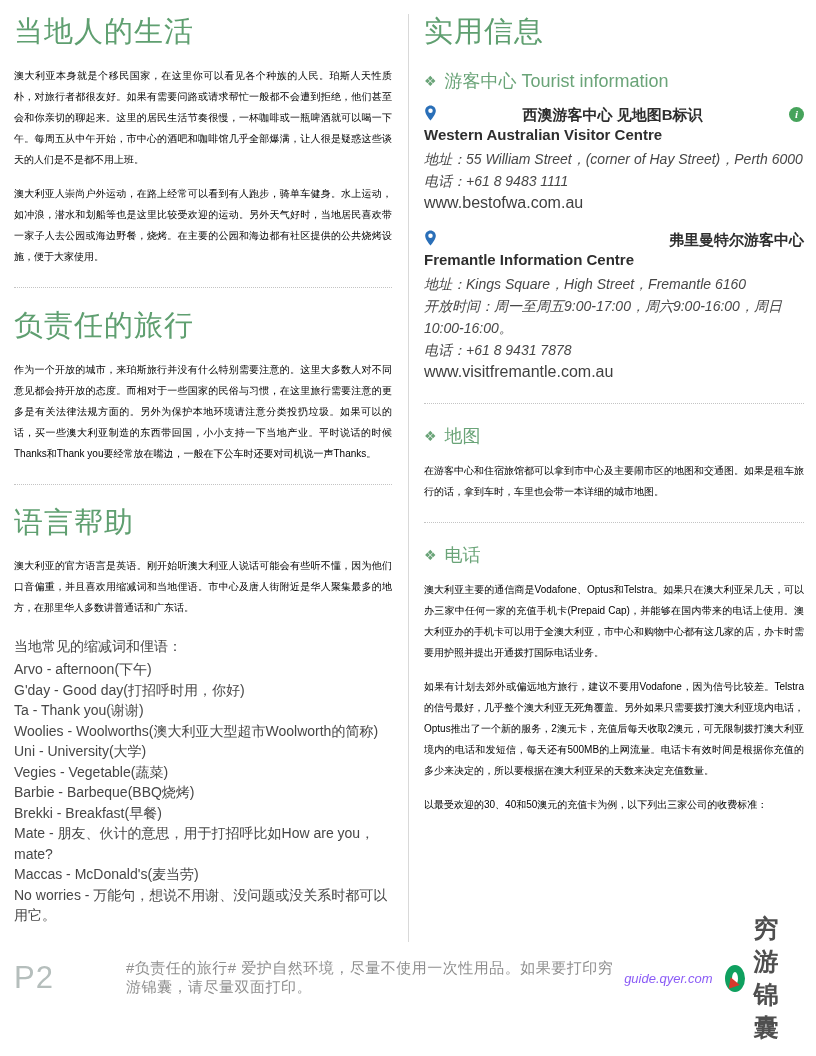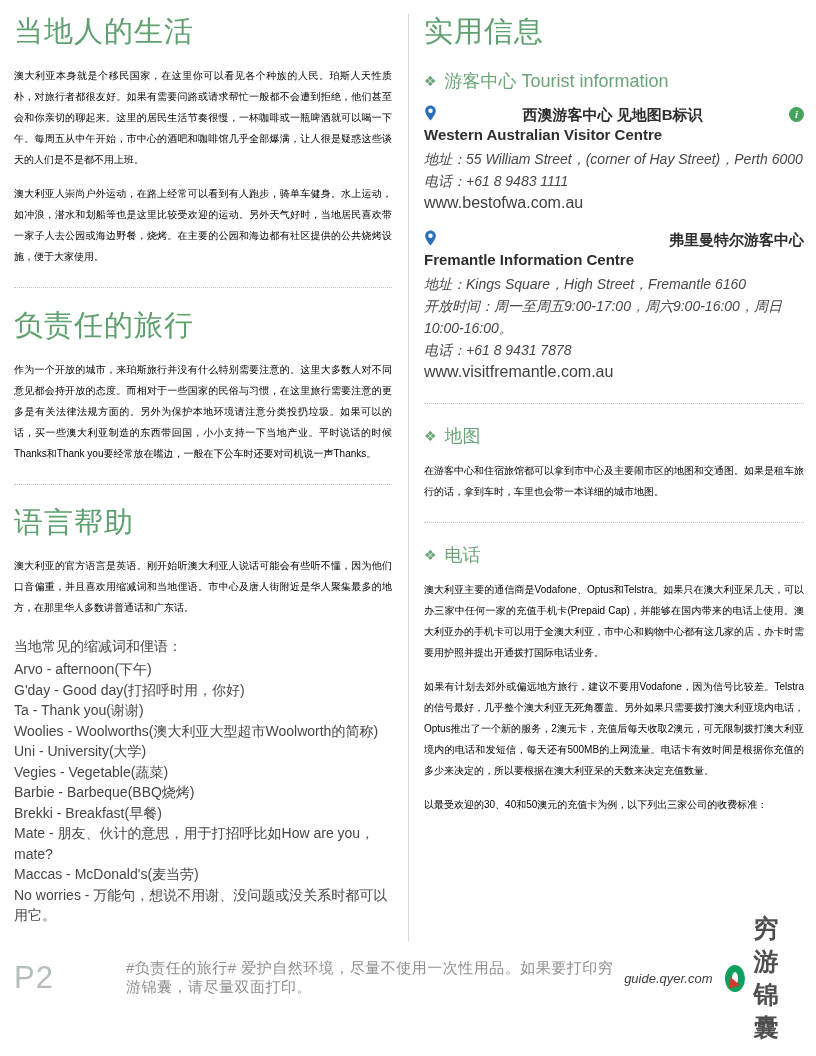--- a/index.html
+++ b/index.html
@@ -66,21 +66,21 @@
     display:flex;align-items:center;
     padding:0 14px;
   }
   .page-number{
     font-size:31px;color:#b5bebc;font-weight:400;letter-spacing:1px;
   }
   .footer-note{
     font-size:15px;color:#8f8f8f;margin-left:72px;letter-spacing:0.5px;
   }
   .footer-right{margin-left:auto;display:flex;align-items:center;gap:12px;}
-  .footer-site{font-size:13px;color:#404040;font-style:italic;}
+  .footer-site{font-size:13px;color:#8b5cf6;font-style:italic;}
   .brand{display:flex;align-items:center;gap:9px;}
   .logo-ring{
     position:relative;width:13px;height:13px;border:7px solid #0fa05f;border-radius:50%;
     box-sizing:content-box;
   }
   .logo-ring::after{
     content:"";position:absolute;left:-6px;bottom:-5px;
     width:0;height:0;
     border-left:6px solid transparent;border-right:6px solid transparent;
     border-top:10px solid #d6382c;

